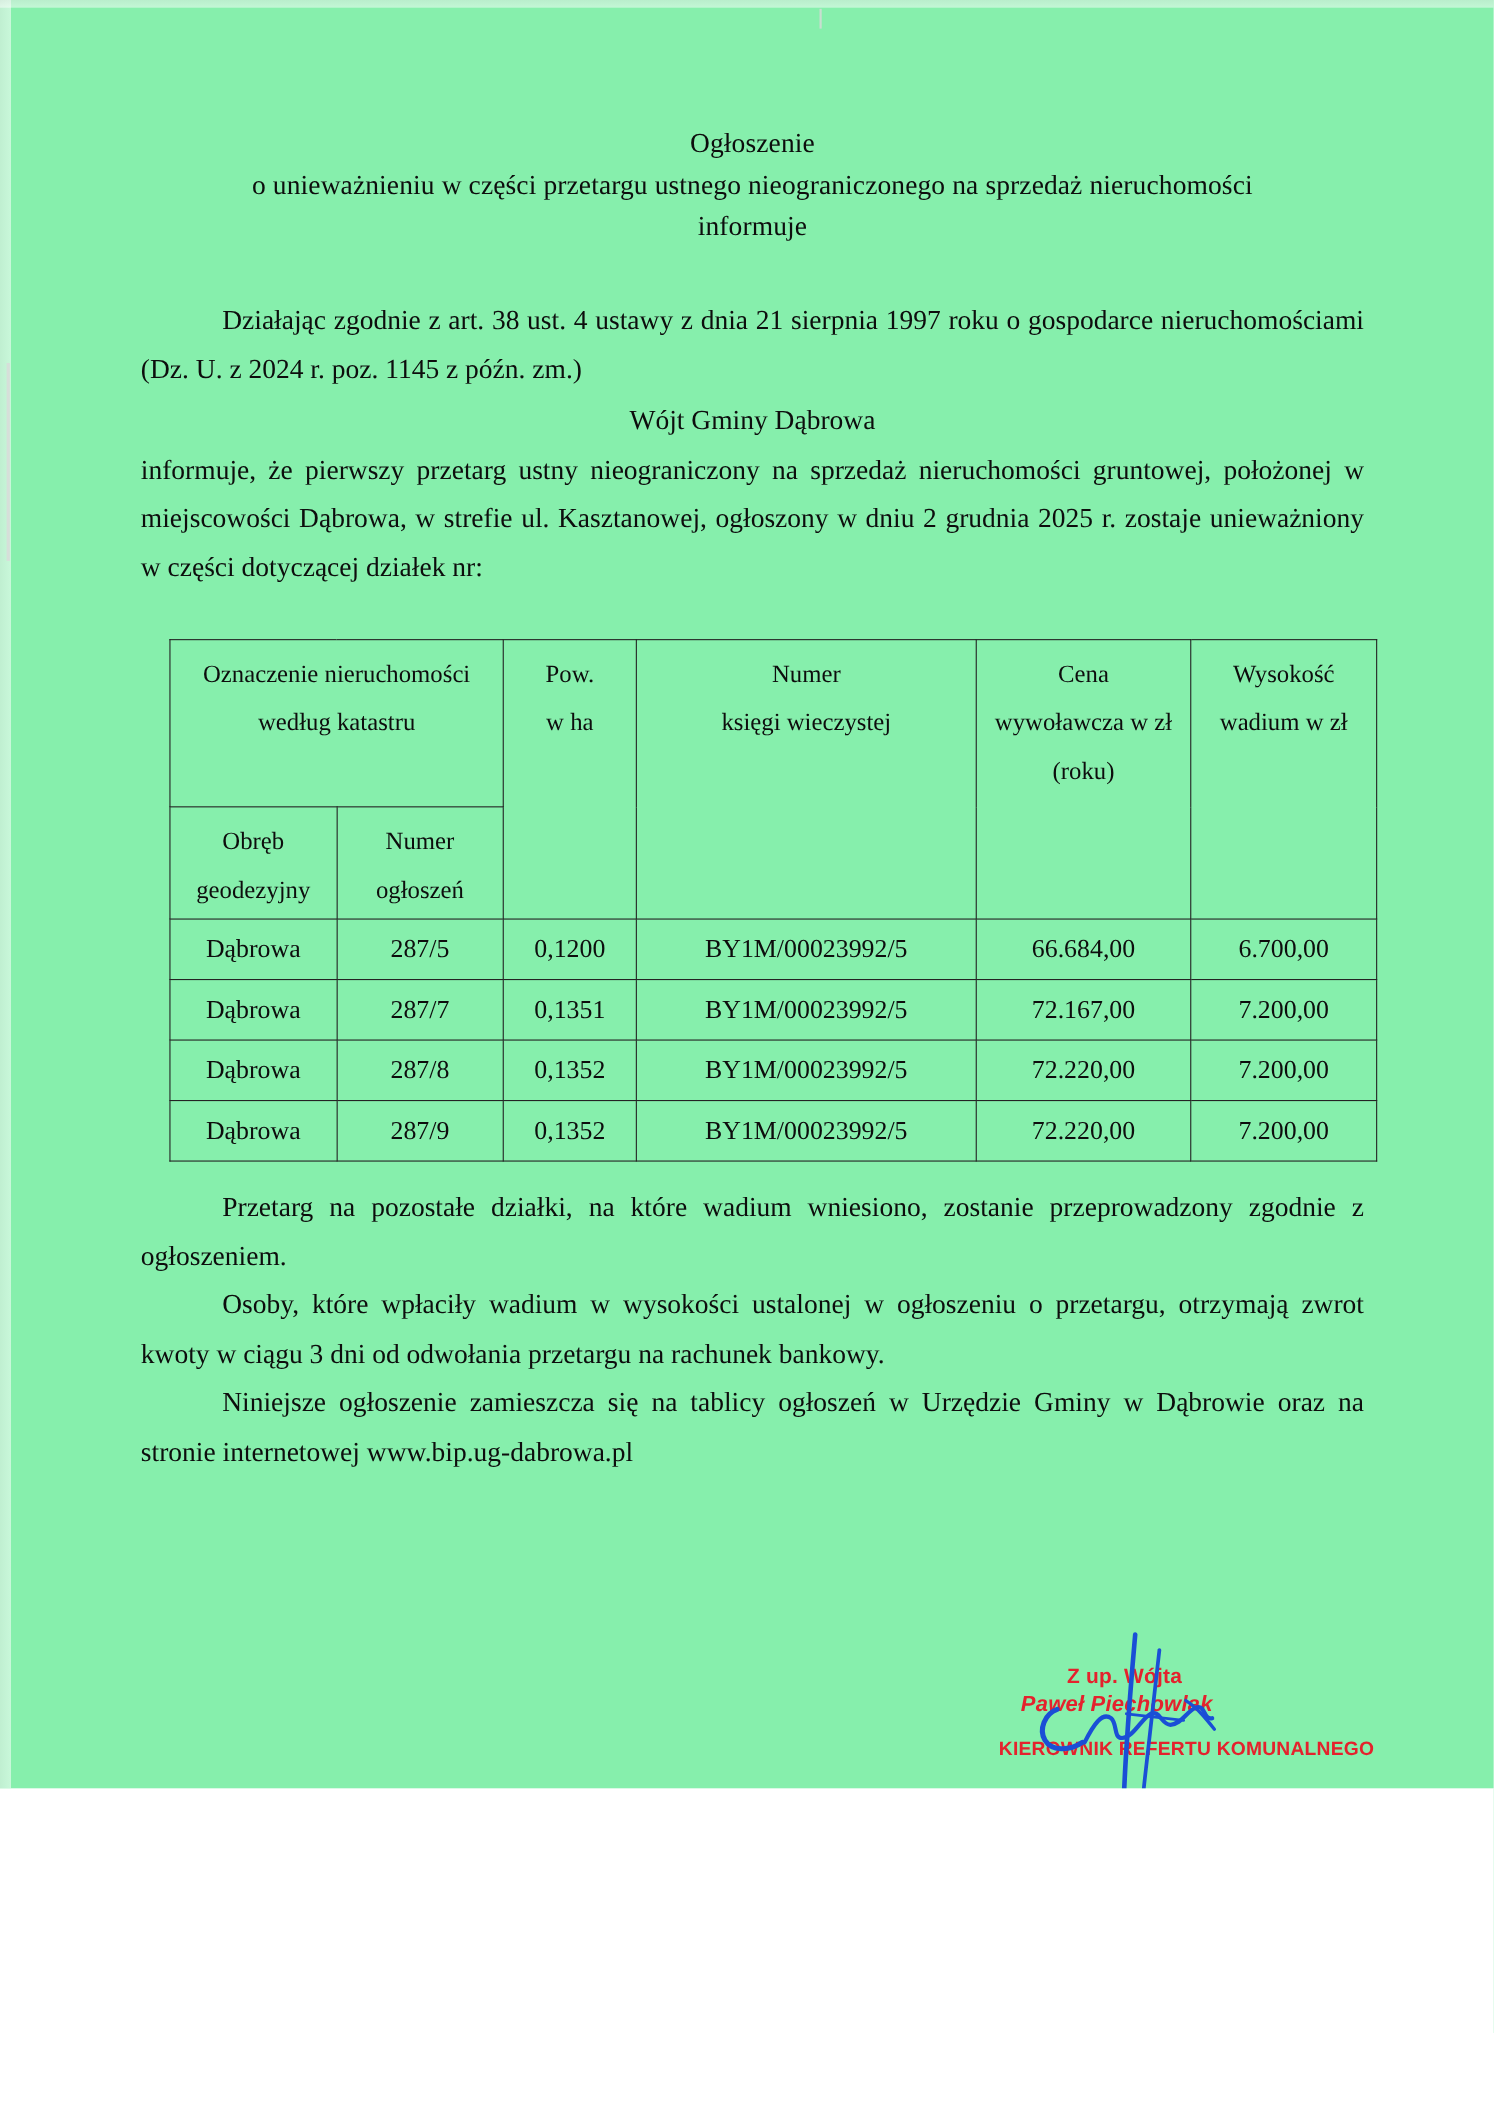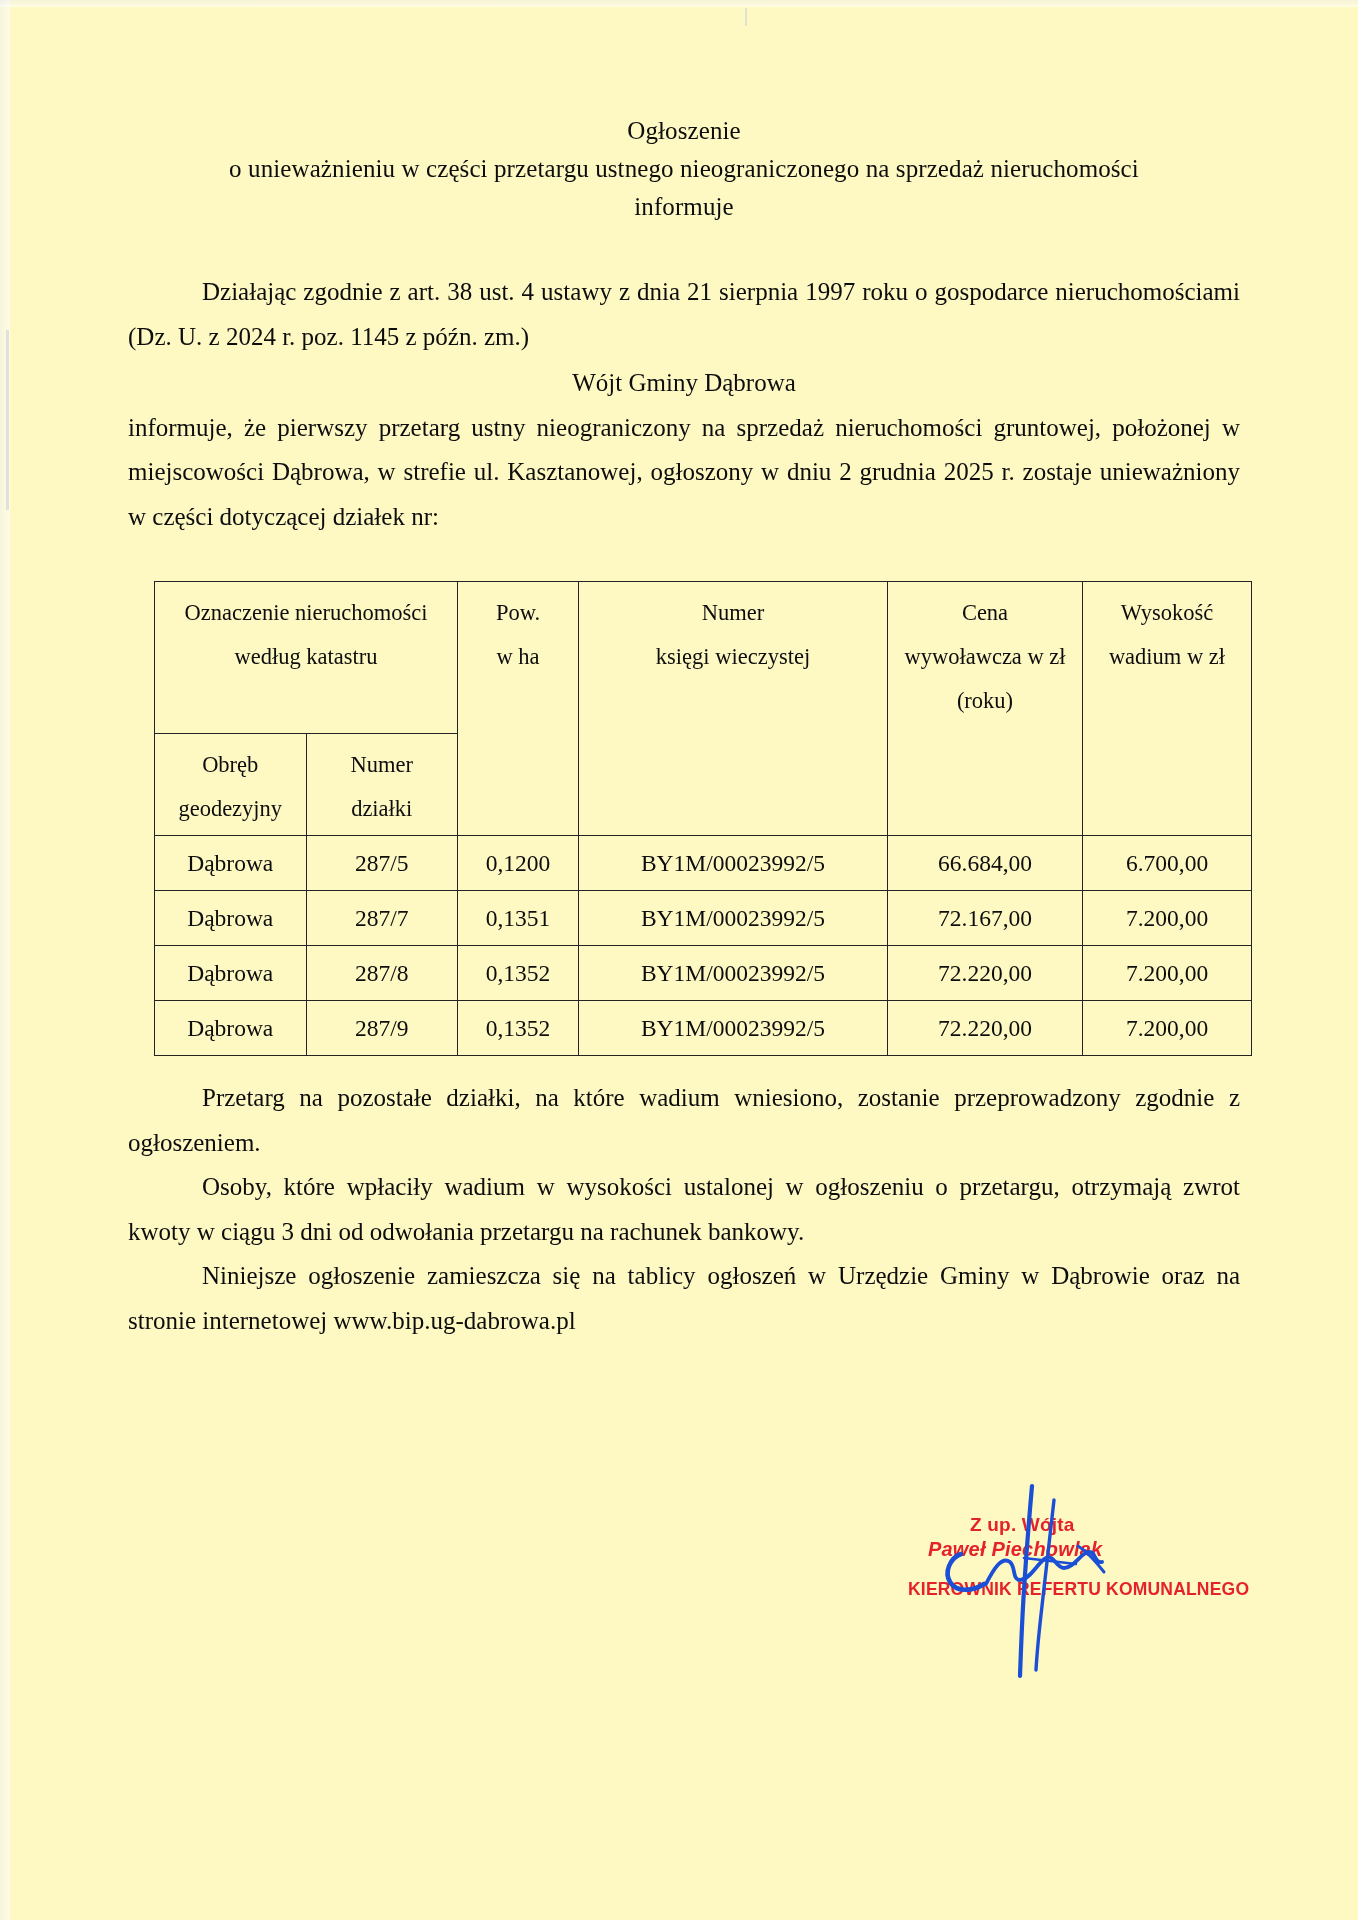--- a/index.html
+++ b/index.html
@@ -7,22 +7,22 @@
     padding: 0;
     background: #ffffff;
   }
   body {
     font-family: "Liberation Serif", "DejaVu Serif", serif;
     color: #0d0d0d;
   }
   .page {
     position: relative;
     width: 1358px;
-    height: 1920px;
-    background: #fef9c3;
+    height: 1626px;
+    background: #86efac;
     overflow: hidden;
   }
   
   .scan-edge-left {
     position: absolute;
     left: 0; top: 0;
     width: 10px; height: 100%;
     background: linear-gradient(to right, #efefef, #ffffff);
     opacity: .55;
   }
@@ -204,21 +204,21 @@
               <div>wadium w zł</div>
             </td>
           </tr>
           <tr>
             <td class="c1 hdr-sub">
               <div>Obręb</div>
               <div>geodezyjny</div>
             </td>
             <td class="c2 hdr-sub">
               <div>Numer</div>
-              <div>działki</div>
+              <div>ogłoszeń</div>
             </td>
           </tr>
 
           <tr>
             <td class="data">Dąbrowa</td>
             <td class="data">287/5</td>
             <td class="data">0,1200</td>
             <td class="data">BY1M/00023992/5</td>
             <td class="data">66.684,00</td>
             <td class="data">6.700,00</td>

